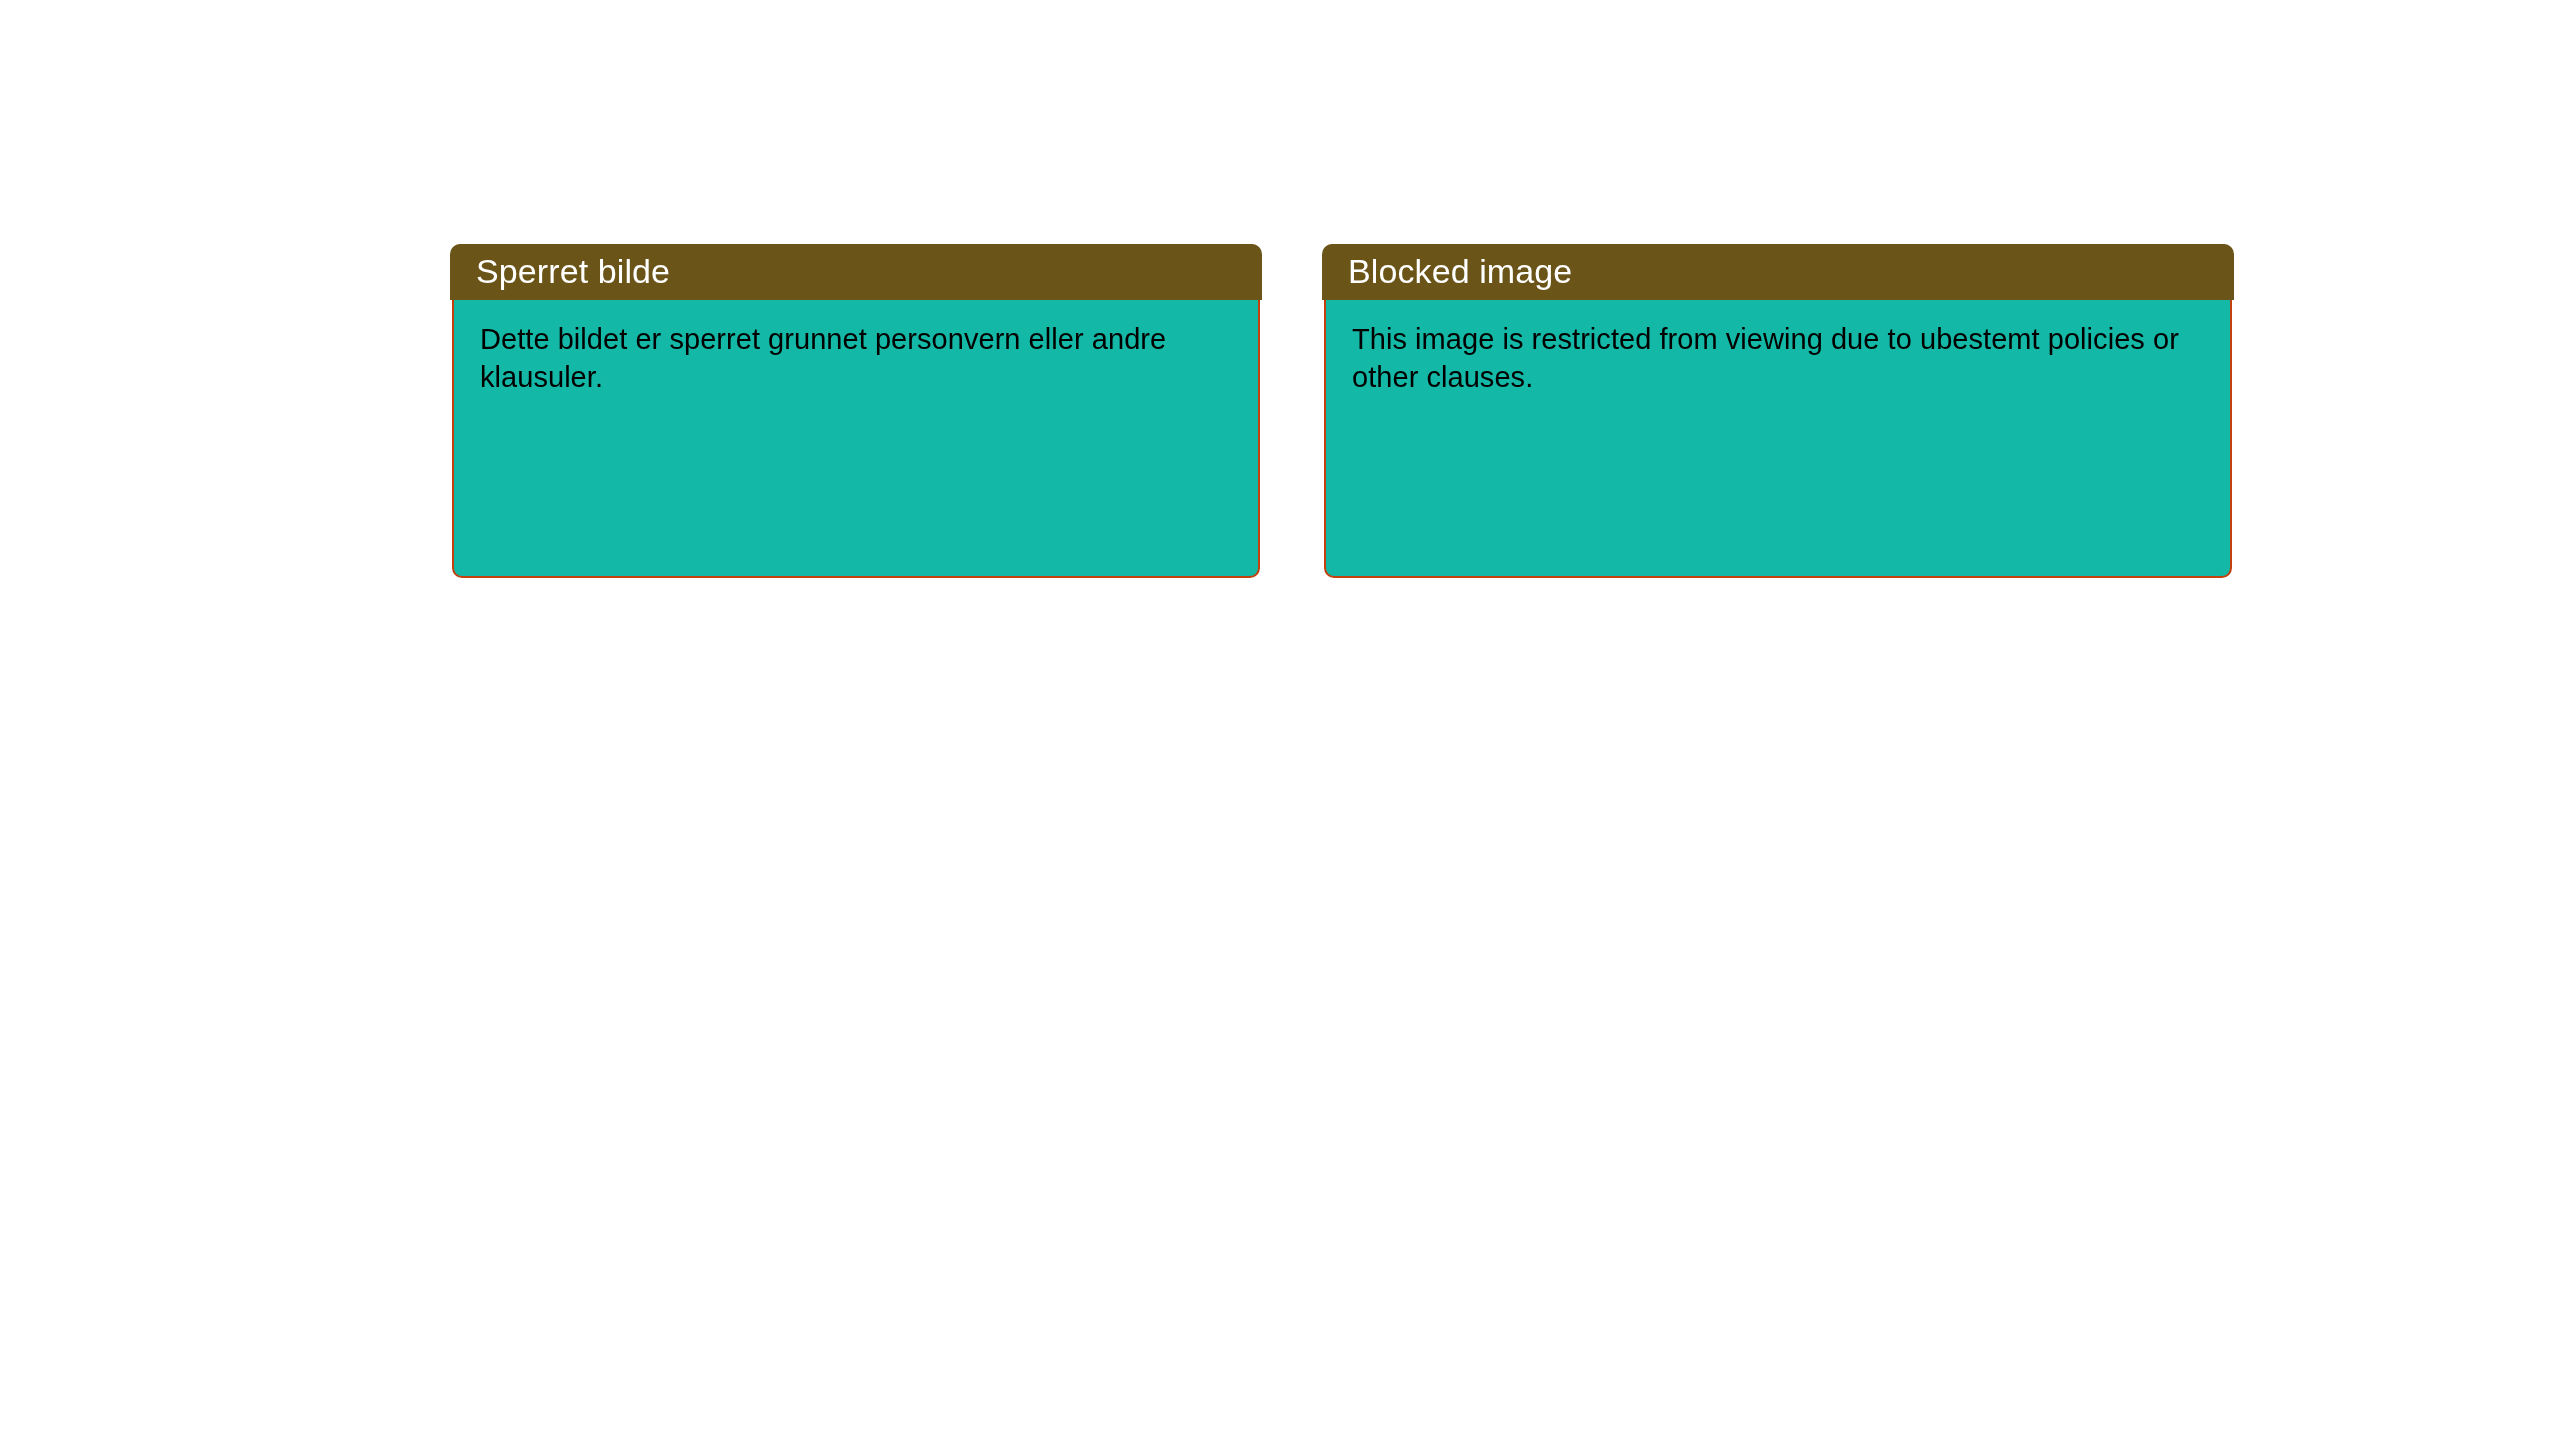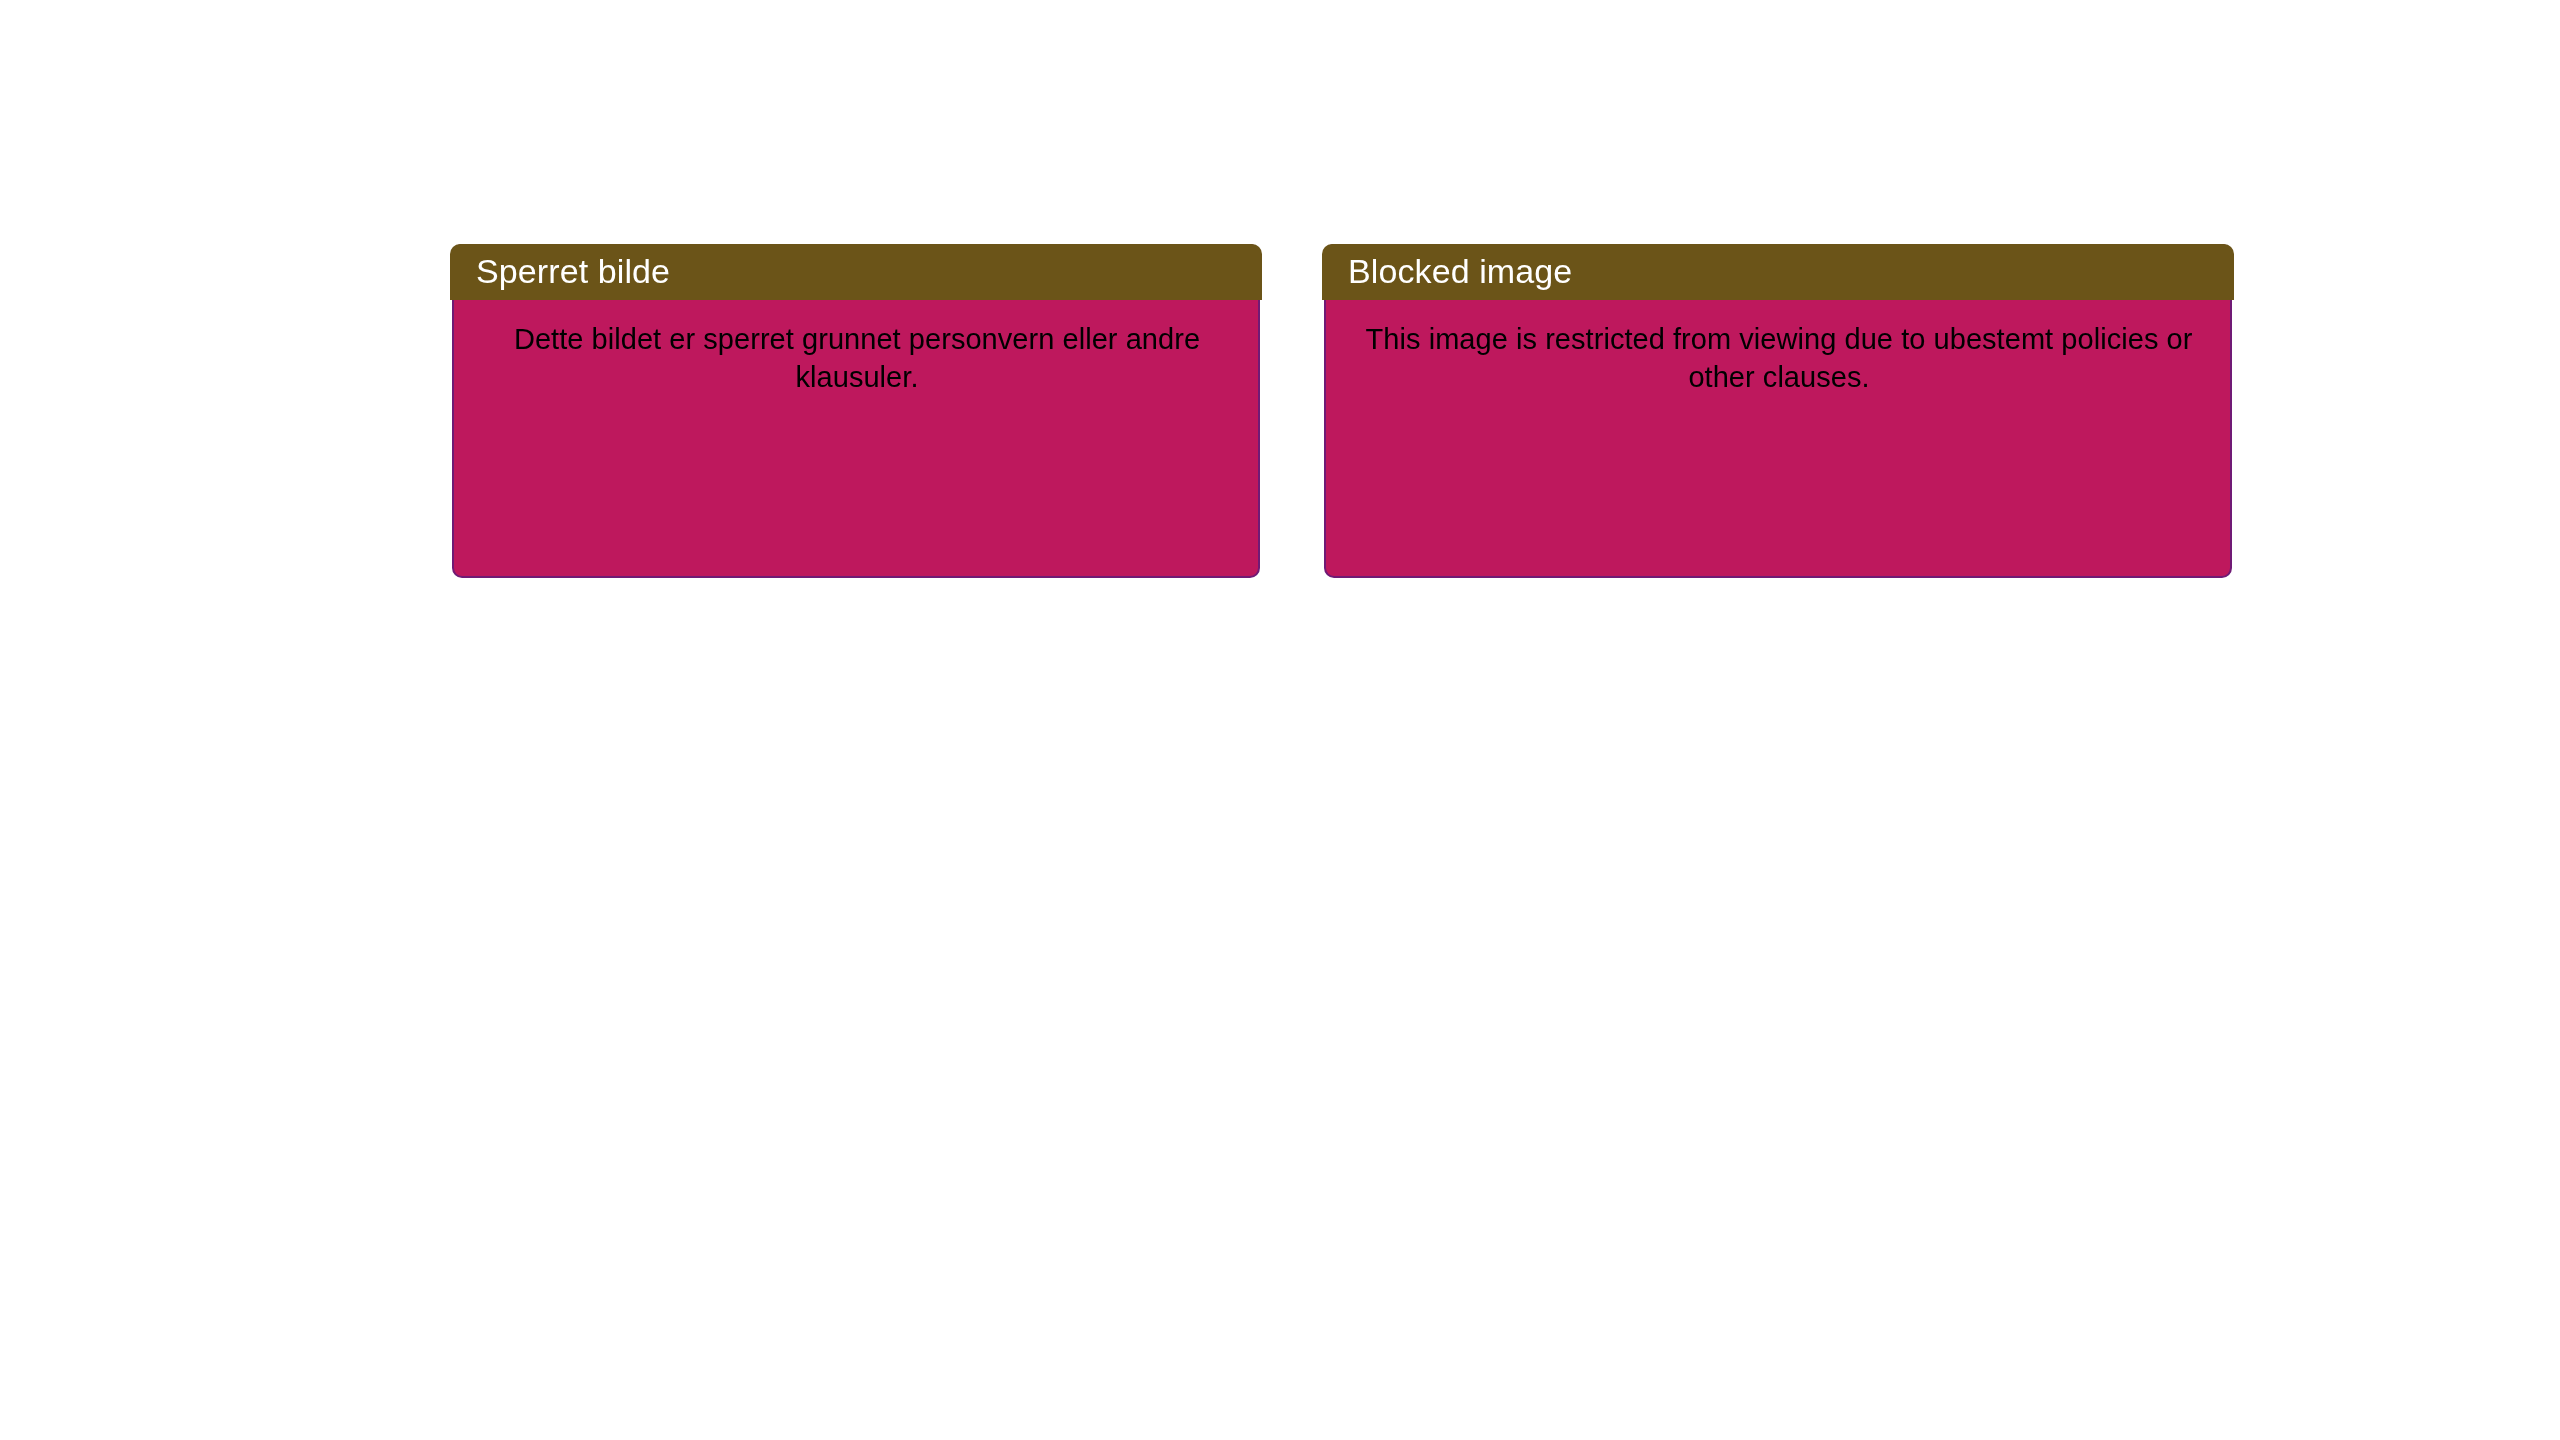--- a/index.html
+++ b/index.html
@@ -18,22 +18,22 @@
   .page {
     position: relative;
     width: 2560px;
     height: 1440px;
     background: #ffffff;
   }
 
   .card {
     position: absolute;
     box-sizing: border-box;
-    background: #be185d;
-    border: 2px solid #701a75;
+    background: #14b8a6;
+    border: 2px solid #c2410c;
     border-radius: 10px;
     overflow: visible;
   }
 
   
   .card--no  { left: 452px;  top: 244px; width: 808px;  height: 334px; }
   .card--en  { left: 1324px; top: 244px; width: 908px;  height: 334px; }
 
   
   .card-header {
@@ -70,21 +70,20 @@
     box-sizing: border-box;
   }
 
   .card-paragraph {
     margin: 0;
     color: #000000;
     font-size: 29px;
     line-height: 1.32;
     font-weight: 400;
     letter-spacing: 0.05px;
-    text-align: center;
   }
 
   .card-paragraph + .card-paragraph {
     margin-top: 39px;
   }
 </style>
 </head>
 <body>
 
 <div class="page">

